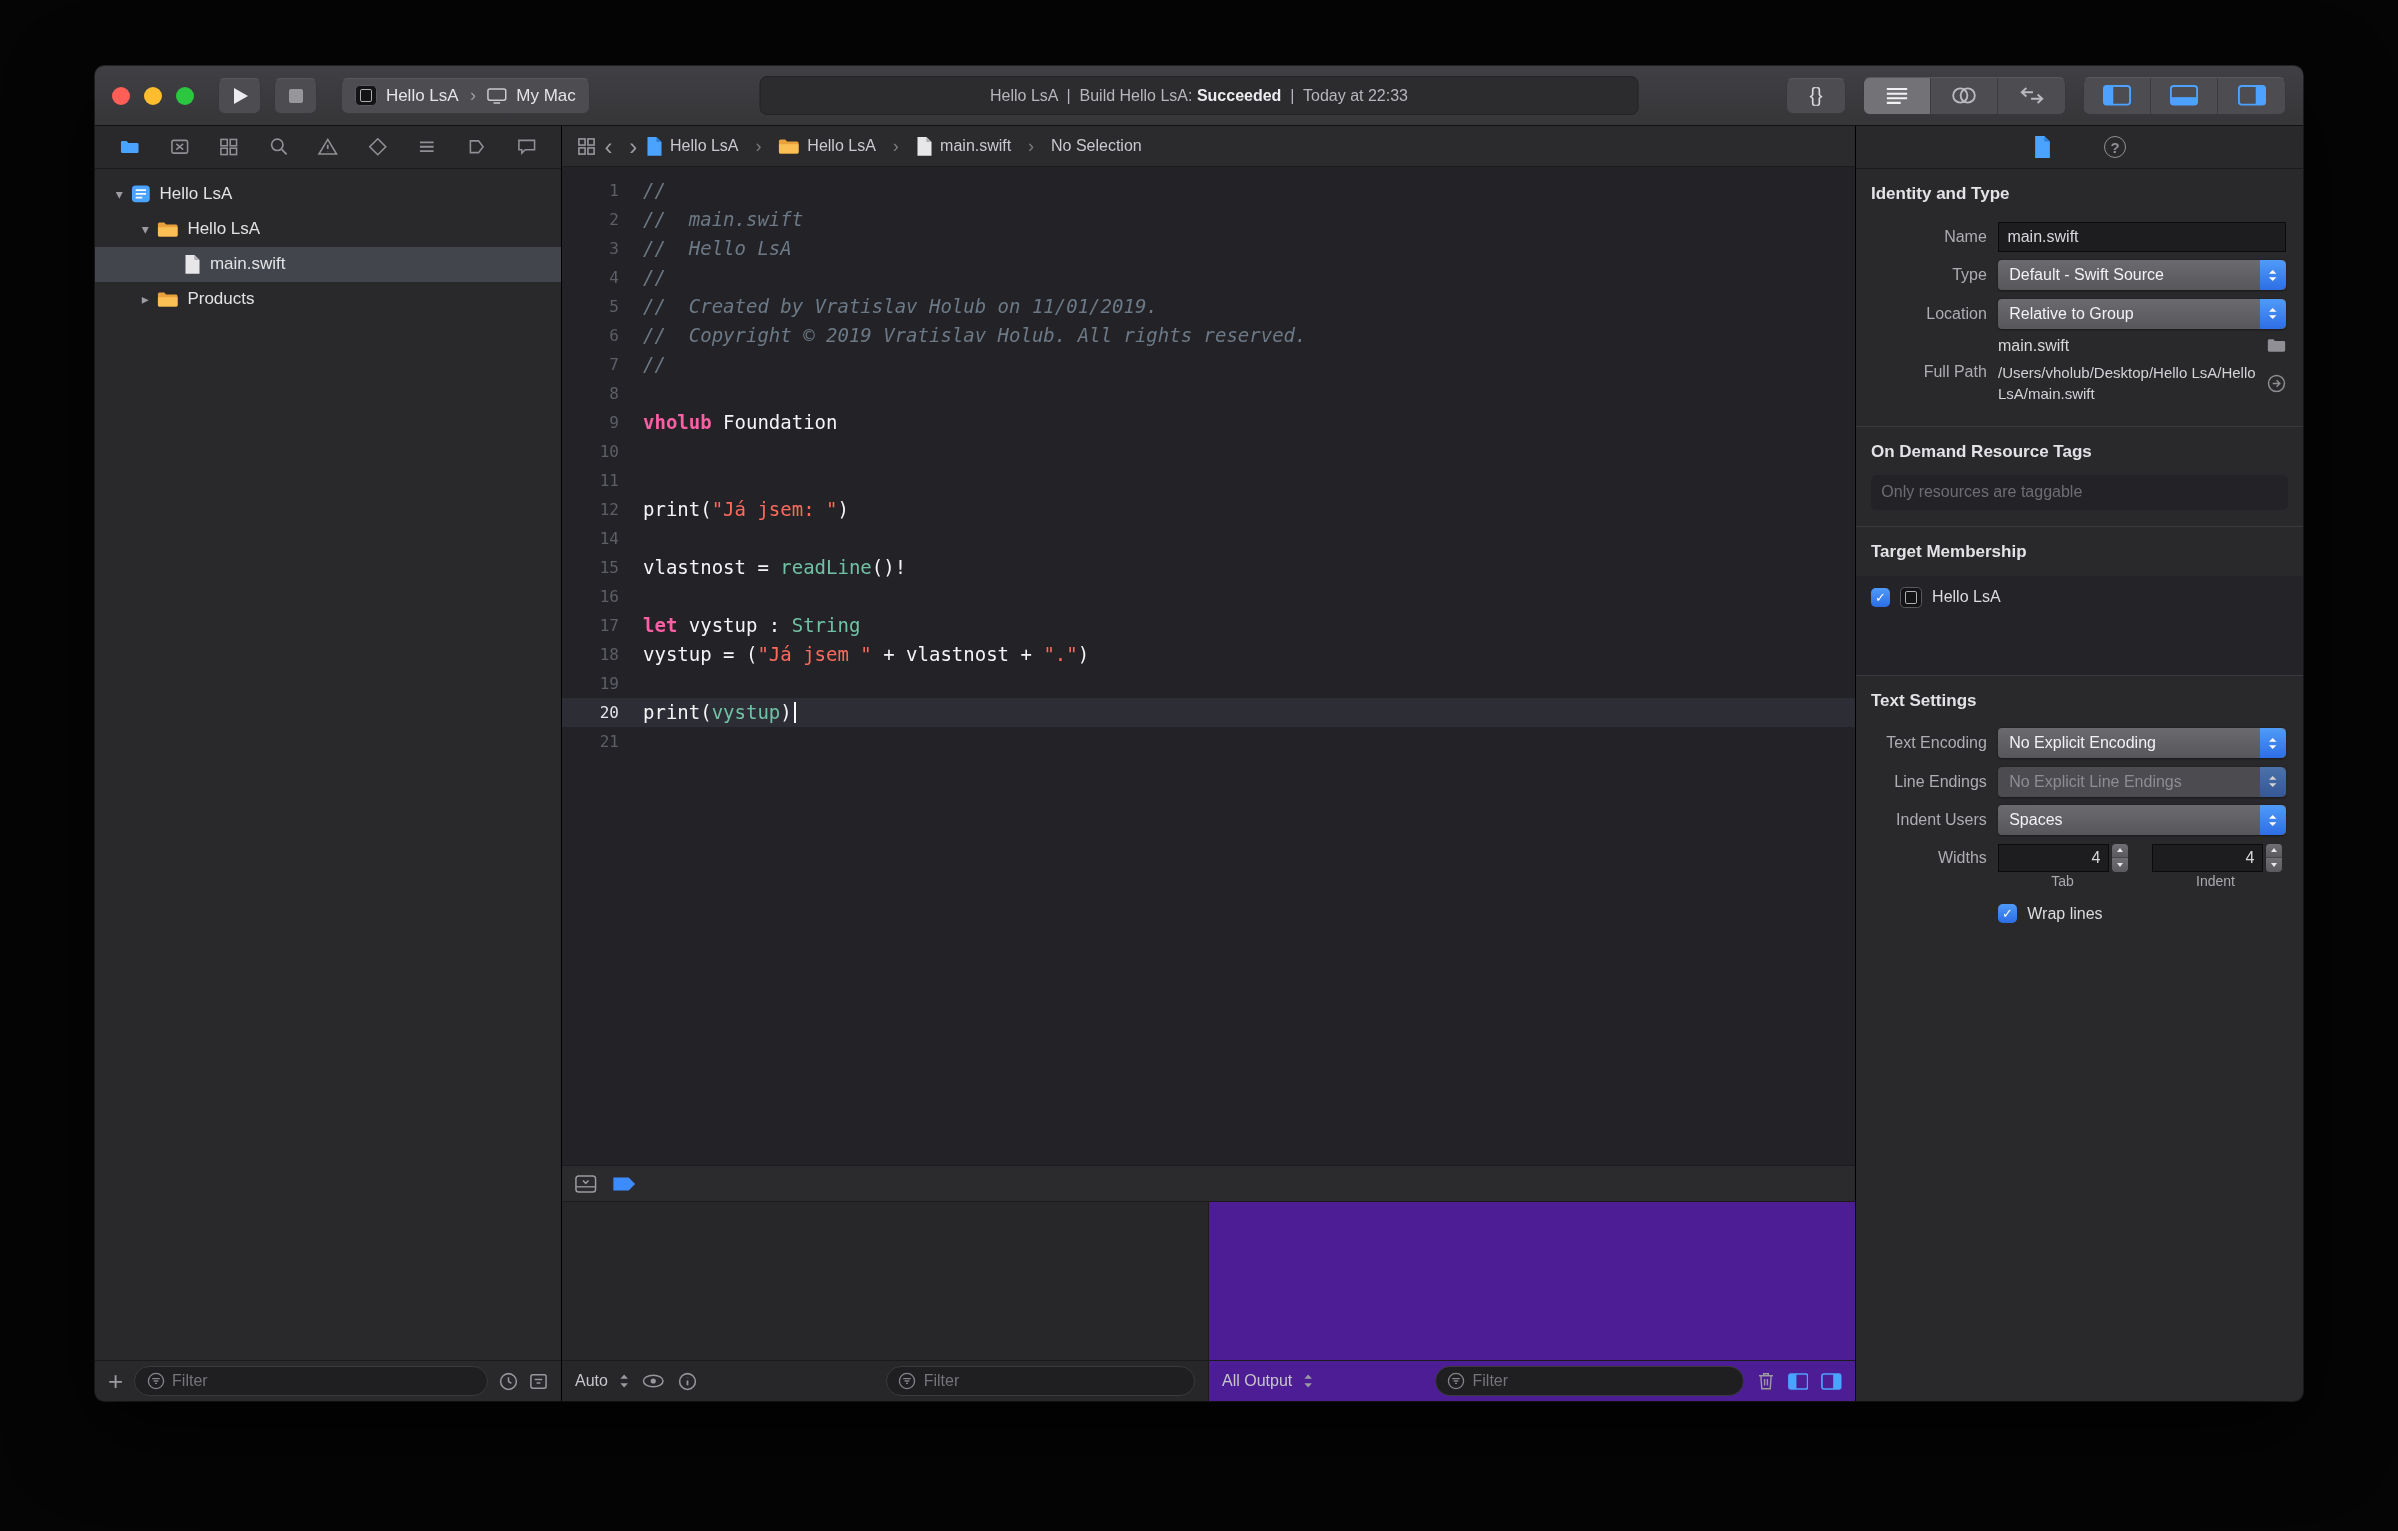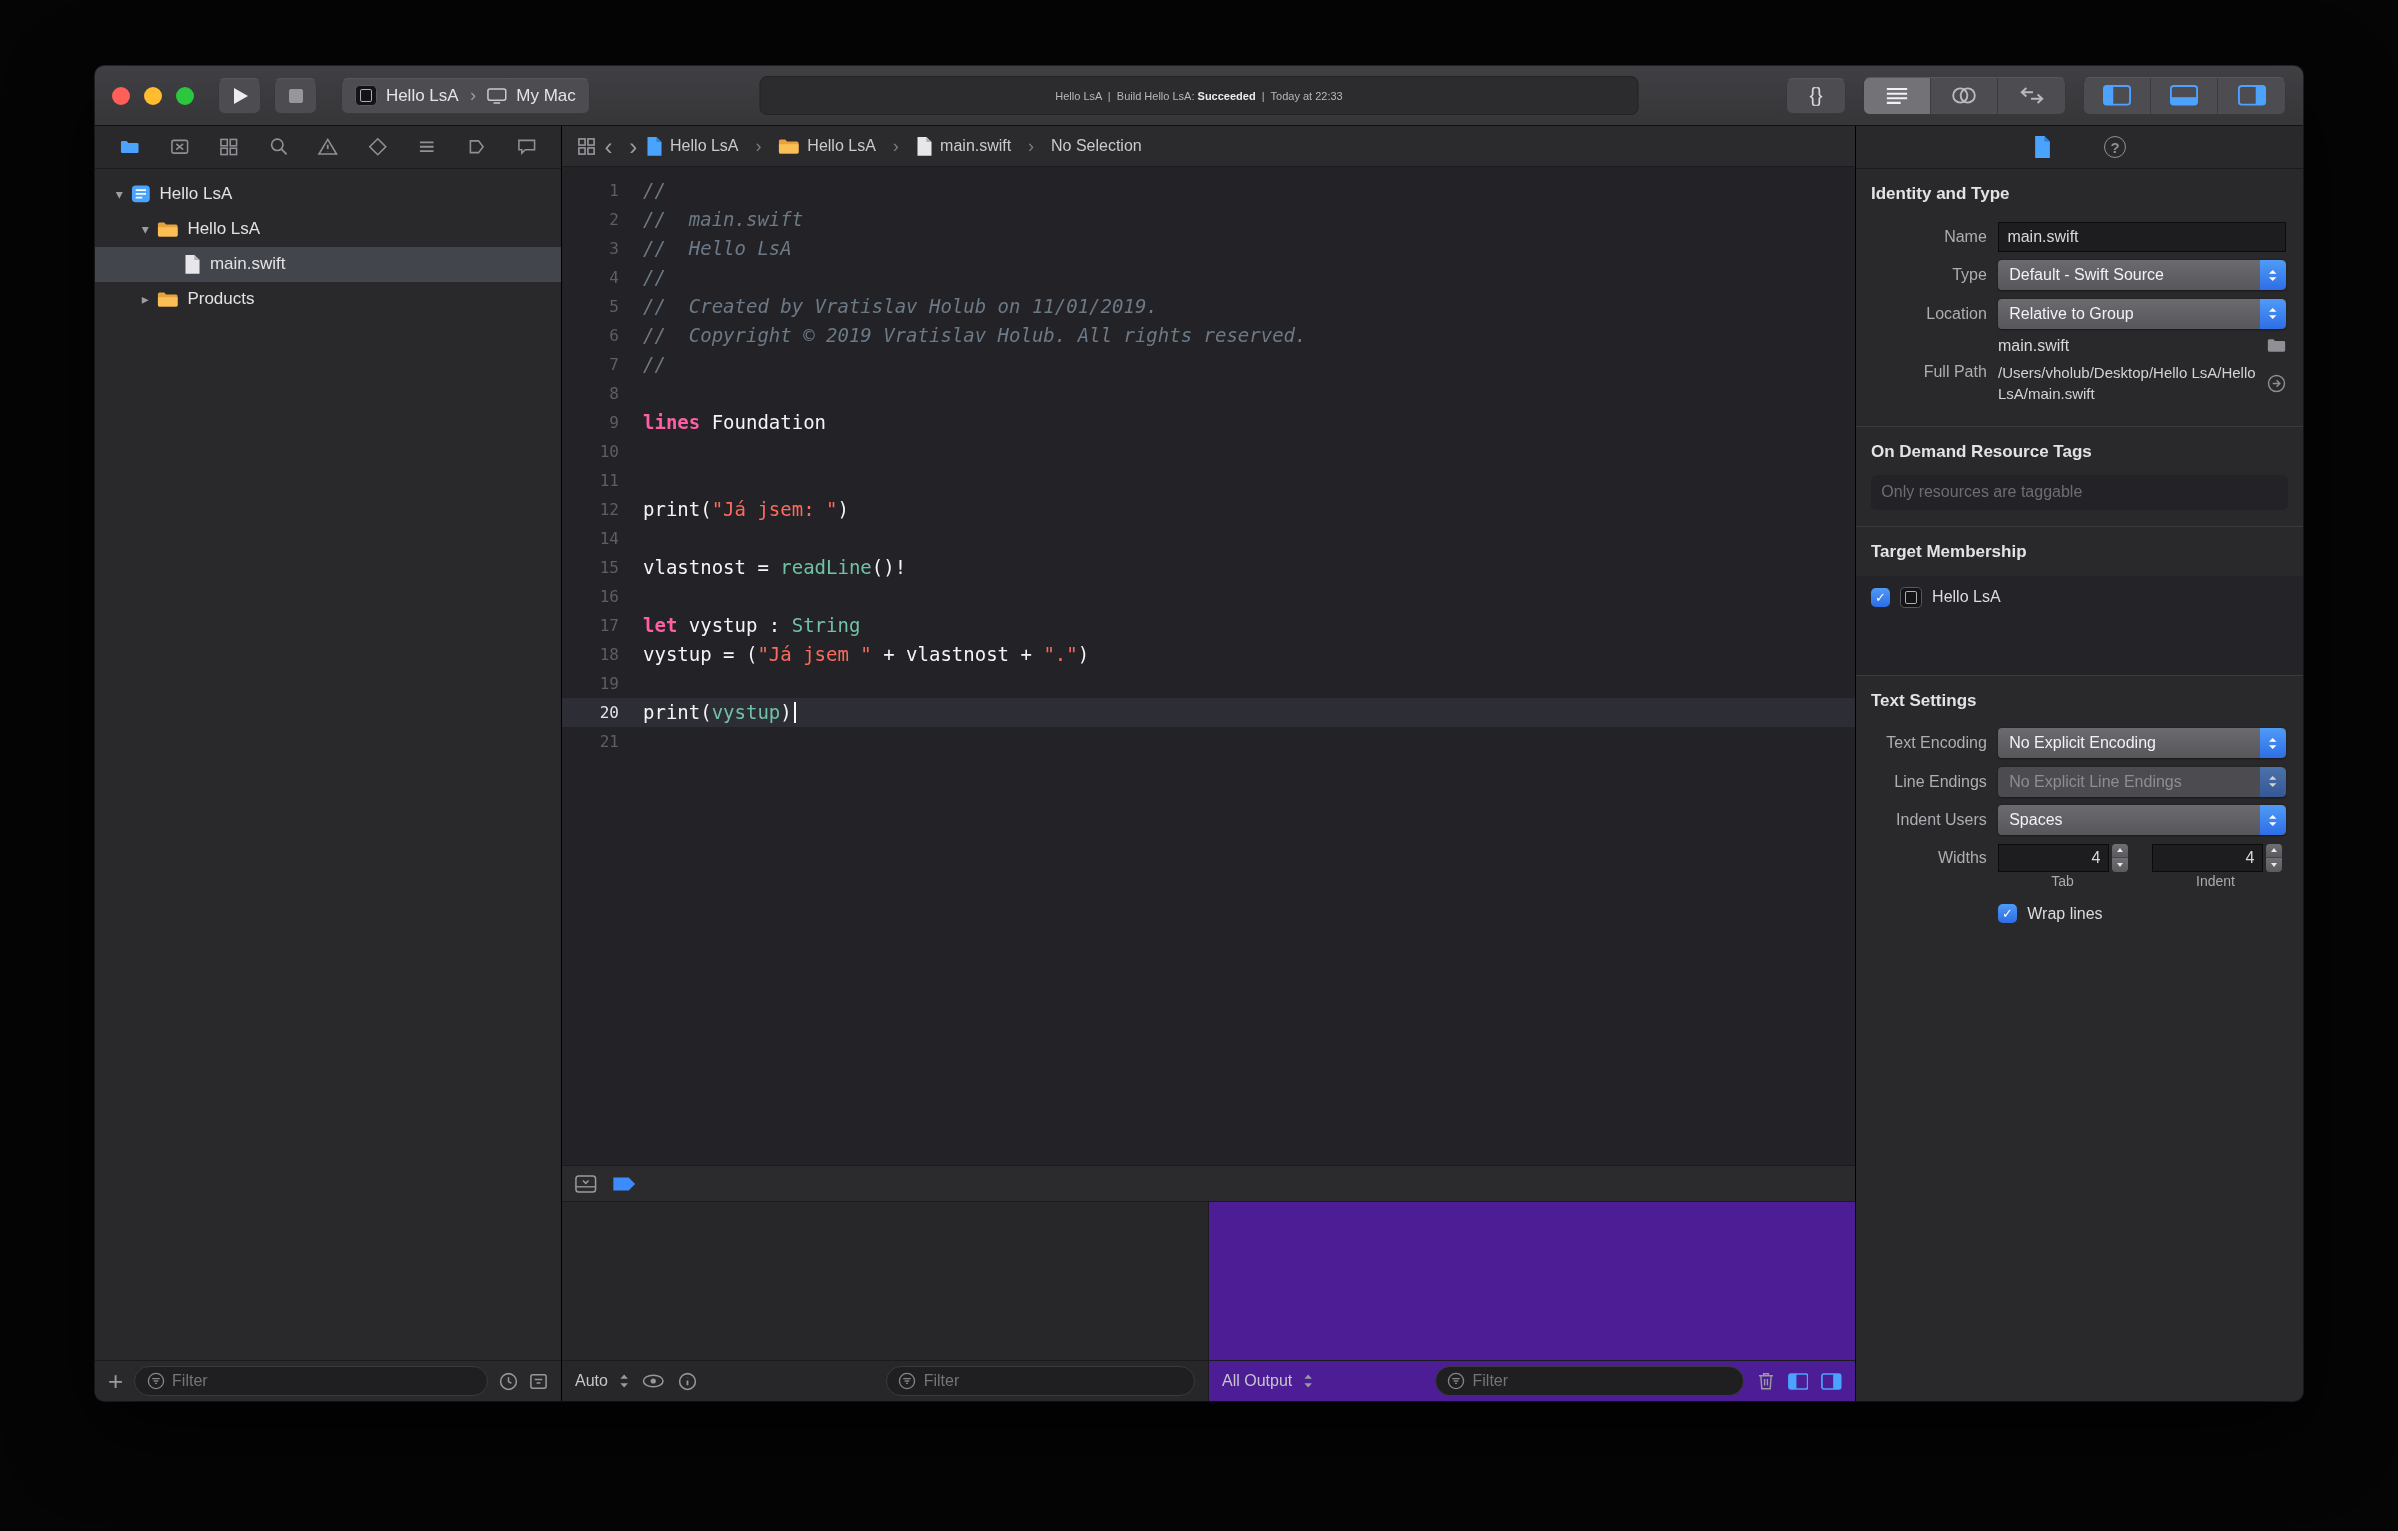--- a/index.html
+++ b/index.html
@@ -12,21 +12,21 @@
   .toolbar{flex:0 0 60px;background:linear-gradient(#404044,#363639);border-bottom:0.9px solid #111;display:flex;align-items:center;padding:0 17px;position:relative}
   .lights{display:flex;gap:14px;margin-right:24px}
   .light{width:18px;height:18px;border-radius:50%}
   .tb-btn{height:36px;min-width:43px;border-radius:6.6px;background:#4d4d51;display:flex;align-items:center;justify-content:center;border:0.9px solid #39393c;border-top-color:#58585c}
   .play-tri{width:0;height:0;border-left:14px solid #ececef;border-top:8.4px solid transparent;border-bottom:8.4px solid transparent;margin-left:2.8px}
   .stop-sq{width:14px;height:14px;background:#96969b;border-radius:1.9px}
   .scheme{height:36px;border-radius:6.6px;background:#4d4d51;border:0.9px solid #39393c;border-top-color:#58585c;display:flex;align-items:center;gap:9.4px;padding:0 13px;margin-left:24px;color:#e4e4e7;font-size:17px}
   .scheme .chev{color:#9d9da2;font-size:18px;margin:0 1.9px}
   .mini-app{width:21.5px;height:21.5px;border-radius:4.7px;background:#141416;border:0.9px solid #5a5a5e;position:relative}
   .mini-app::after{content:"";position:absolute;left:3.7px;top:3.7px;right:3.7px;bottom:3.7px;border:1.4px solid #aeb0b4;border-radius:1.9px}
-  .status{position:absolute;left:50%;transform:translateX(-50%);width:879px;height:39px;background:#2c2c2f;border:0.9px solid #232326;border-radius:7.5px;display:flex;align-items:center;justify-content:center;color:#b6b6bc;font-size:11px;white-space:pre}
+  .status{position:absolute;left:50%;transform:translateX(-50%);width:879px;height:39px;background:#2c2c2f;border:0.9px solid #232326;border-radius:7.5px;display:flex;align-items:center;justify-content:center;color:#b6b6bc;font-size:16px;white-space:pre}
   .status .emph{color:#ececf0;font-weight:700}
   .tb-right{margin-left:auto;display:flex;align-items:center;gap:17px}
   .segset{display:flex;background:#4d4d51;border-radius:6.6px;border:0.9px solid #39393c;border-top-color:#58585c;overflow:hidden}
   .seg{width:67px;height:36px;display:flex;align-items:center;justify-content:center;border-right:0.9px solid #3b3b3e;color:#b9b9bf}
   .seg:last-child{border-right:none}
   .seg.active{background:#737377;color:#fff}
   .braces{font-size:19.7px;color:#d9d9dd;width:60px}
 
   
   .main-row{flex:1;display:flex;min-height:0}
@@ -423,21 +423,21 @@
           <div class="code-row">
             <div class="gutter">7</div>
             <div class="code-text"><span class="tok-cm">//</span></div>
           </div>
           <div class="code-row">
             <div class="gutter">8</div>
             <div class="code-text"></div>
           </div>
           <div class="code-row">
             <div class="gutter">9</div>
-            <div class="code-text"><span class="tok-kw">lines</span><span class="tok-pl"> Foundation</span></div>
+            <div class="code-text"><span class="tok-kw">vholub</span><span class="tok-pl"> Foundation</span></div>
           </div>
           <div class="code-row">
             <div class="gutter">10</div>
             <div class="code-text"></div>
           </div>
           <div class="code-row">
             <div class="gutter">11</div>
             <div class="code-text"></div>
           </div>
           <div class="code-row">

